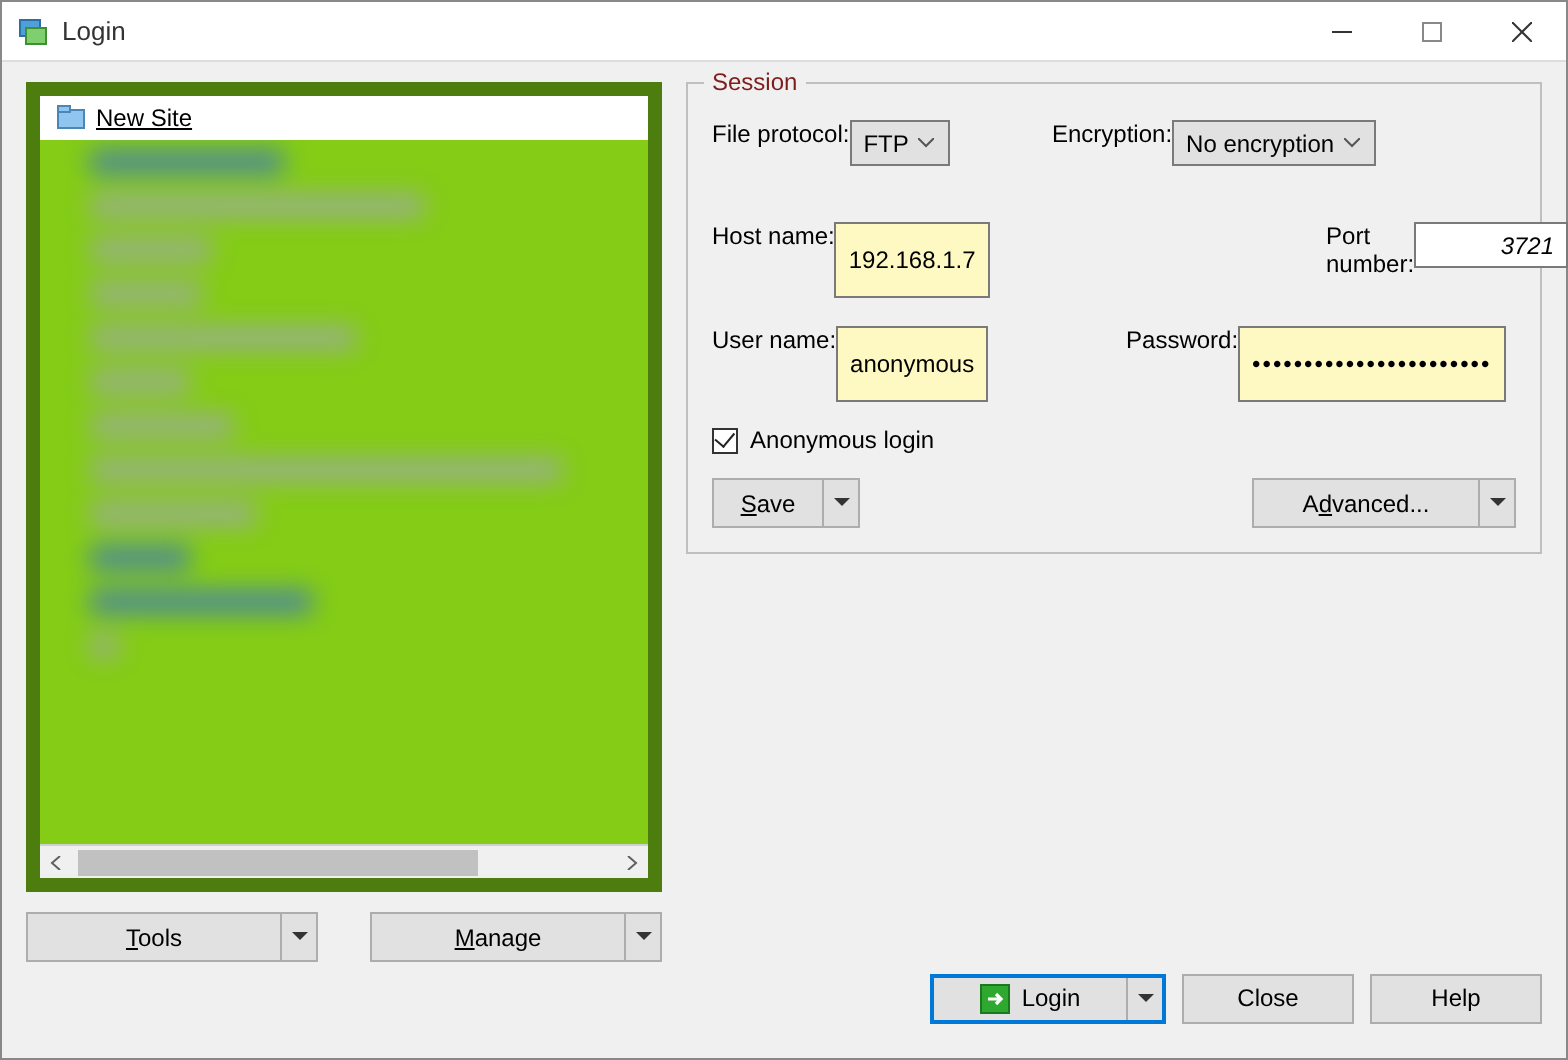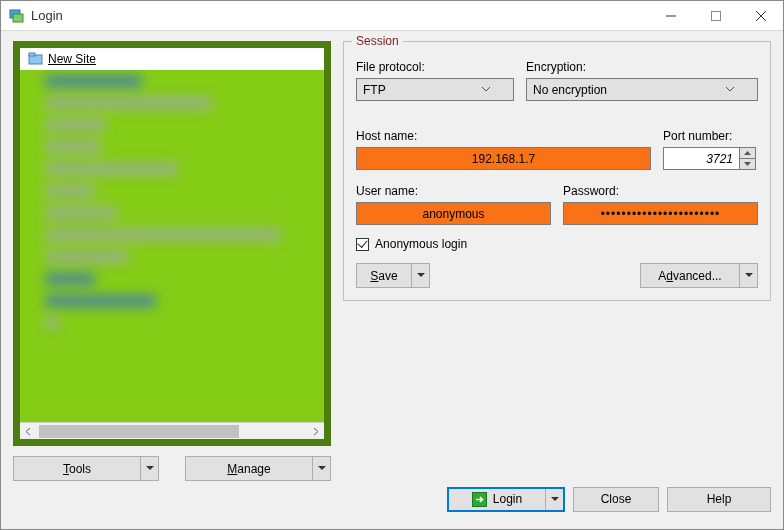--- a/index.html
+++ b/index.html
@@ -55,32 +55,32 @@
     }
     .btn .accel { text-decoration: underline; }
     .right-col { flex: 1; }
     .session-group {
       border: 1px solid #bfbfbf; padding: 10px 12px 12px 12px; position: relative; background: #f0f0f0;
     }
     .session-group .legend {
       position: absolute; top: -8px; left: 8px; background: #f0f0f0; padding: 0 4px; color: #7f1d1d;
     }
     .form-row { display: flex; gap: 12px; margin-top: 8px; }
-    .form-col { display: flex; flex-direction: column; }
+    .form-col { display: flex; flex-direction: row; }
     .form-label { color: #000; margin-bottom: 4px; }
     .select {
       height: 23px; border: 1px solid #7a7a7a; background: #e1e1e1;
-      display: flex; align-items: center; padding: 0 18px 0 6px; position: relative;
+      display: flex; align-items: center; padding: 0 2px 0 6px; position: relative;
     }
     .select .select-arrow {
       width: 18px; height: 100%; margin-left: auto;
       display: flex; align-items: center; justify-content: center; color: #555;
     }
     .text-input {
-      height: 23px; border: 1px solid #7a7a7a; background: #f97316; padding: 0 6px;
+      height: 38px; border: 1px solid #7a7a7a; background: #fef9c3; padding: 0 6px;
       display: flex; align-items: center; color: #000; justify-content: center;
     }
     .port-wrap { display: flex; }
     .port-input {
       height: 23px; border: 1px solid #7a7a7a; border-right: none; background: #fff;
       display: flex; align-items: center; justify-content: flex-end; padding: 0 6px; width: 76px; font-style: italic;
     }
     .stepper {
       width: 17px; height: 23px; display: flex; flex-direction: column; border: 1px solid #7a7a7a;
     }
@@ -317,21 +317,21 @@
             <span class="btn-main">
                 <span><span class="accel">S</span>ave</span>
               </span>
             <span class="btn-arrow">
               <svg width="8" height="5">
                   <path d="M0 0 L4 4 L8 0 Z" fill="#333"></path>
                 </svg>
             </span>
           </div>
           <div style="flex:1"></div>
-          <div class="btn btn-split" style="width:118px">
+          <div class="btn btn-split" style="width:132px">
             <span class="btn-main">
                 <span>A<span class="accel">d</span>vanced...</span>
               </span>
             <span class="btn-arrow">
               <svg width="8" height="5">
                   <path d="M0 0 L4 4 L8 0 Z" fill="#333"></path>
                 </svg>
             </span>
           </div>
         </div>
@@ -353,17 +353,17 @@
       </div>
       <div class="login-arrow">
         <svg width="8" height="5">
             <path d="M0 0 L4 4 L8 0 Z" fill="#333"></path>
           </svg>
       </div>
     </div>
     <div class="btn" style="width:86px; margin-left:8px">
       <span>Close</span>
     </div>
-    <div class="btn" style="width:104px; margin-left:8px">
+    <div class="btn" style="width:86px; margin-left:8px">
       <span>Help</span>
     </div>
   </div>
 </div>
 
 </body></html>

